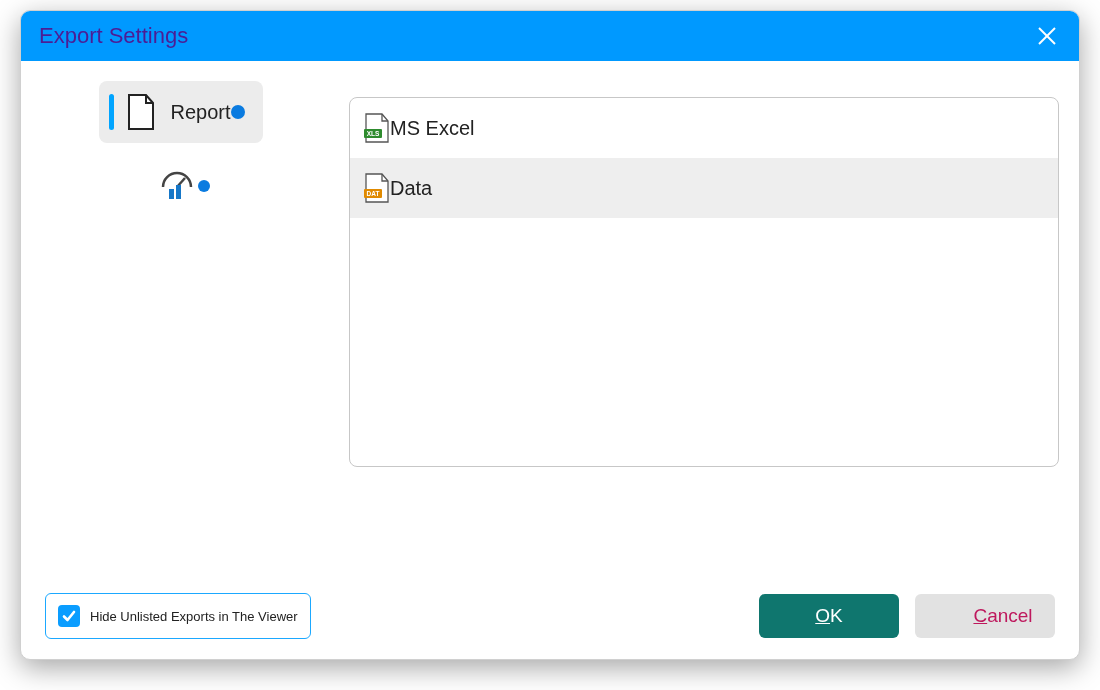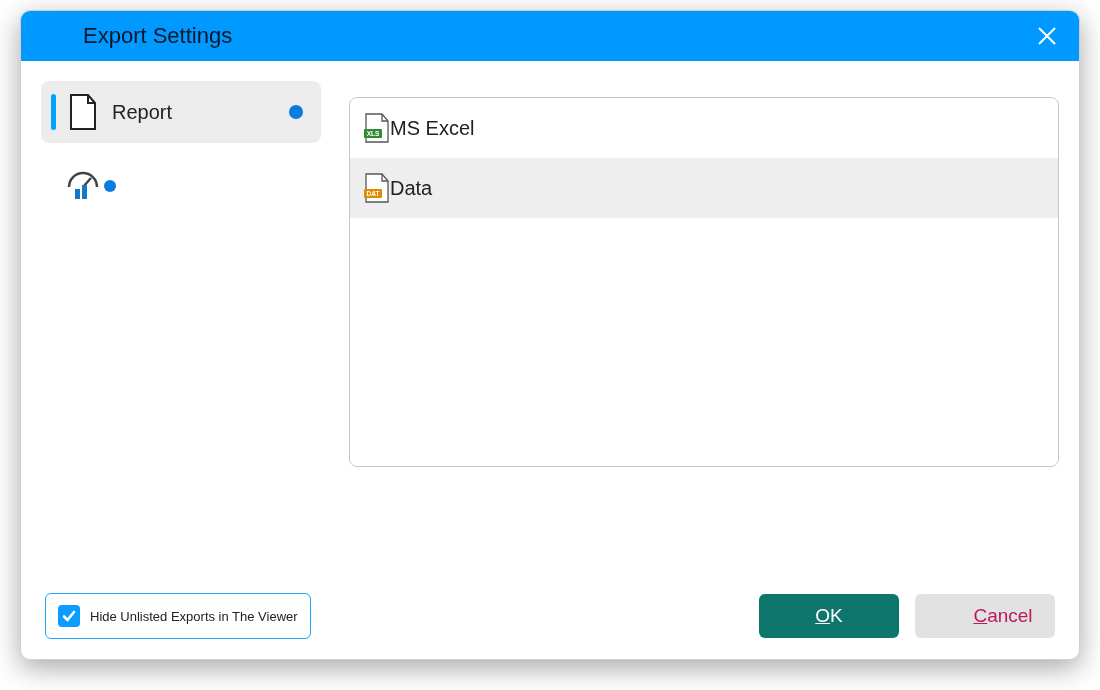--- a/index.html
+++ b/index.html
@@ -21,24 +21,23 @@
   }
   .titlebar {
     height: 50px;
     background: #0099ff;
     display: flex;
     align-items: center;
     justify-content: space-between;
     padding: 0 18px;
   }
   .titlebar-title {
-    color: #0f172a;
+    color: #4c1d95;
     font-size: 22px;
     font-weight: 400;
-    margin-left: 44px;
   }
   .close-btn {
     width: 28px; height: 28px;
     display: flex; align-items: center; justify-content: center;
     cursor: pointer;
   }
   .close-btn svg { stroke: #fff; stroke-width: 2; }
 
   .body {
     position: absolute;
@@ -49,20 +48,21 @@
   .main {
     flex: 1;
     display: flex;
     padding: 20px 20px 0 20px;
   }
   .sidebar {
     width: 280px;
     display: flex;
     flex-direction: column;
     gap: 12px;
+    align-items: center;
   }
   .sidebar-item {
     height: 62px;
     border-radius: 8px;
     display: flex;
     align-items: center;
     padding: 0 18px 0 10px;
     cursor: pointer;
     position: relative;
   }

